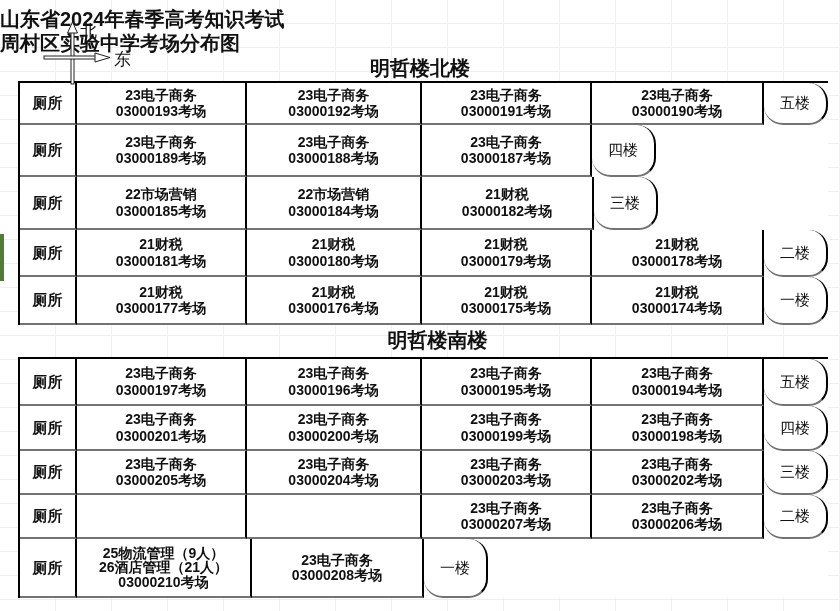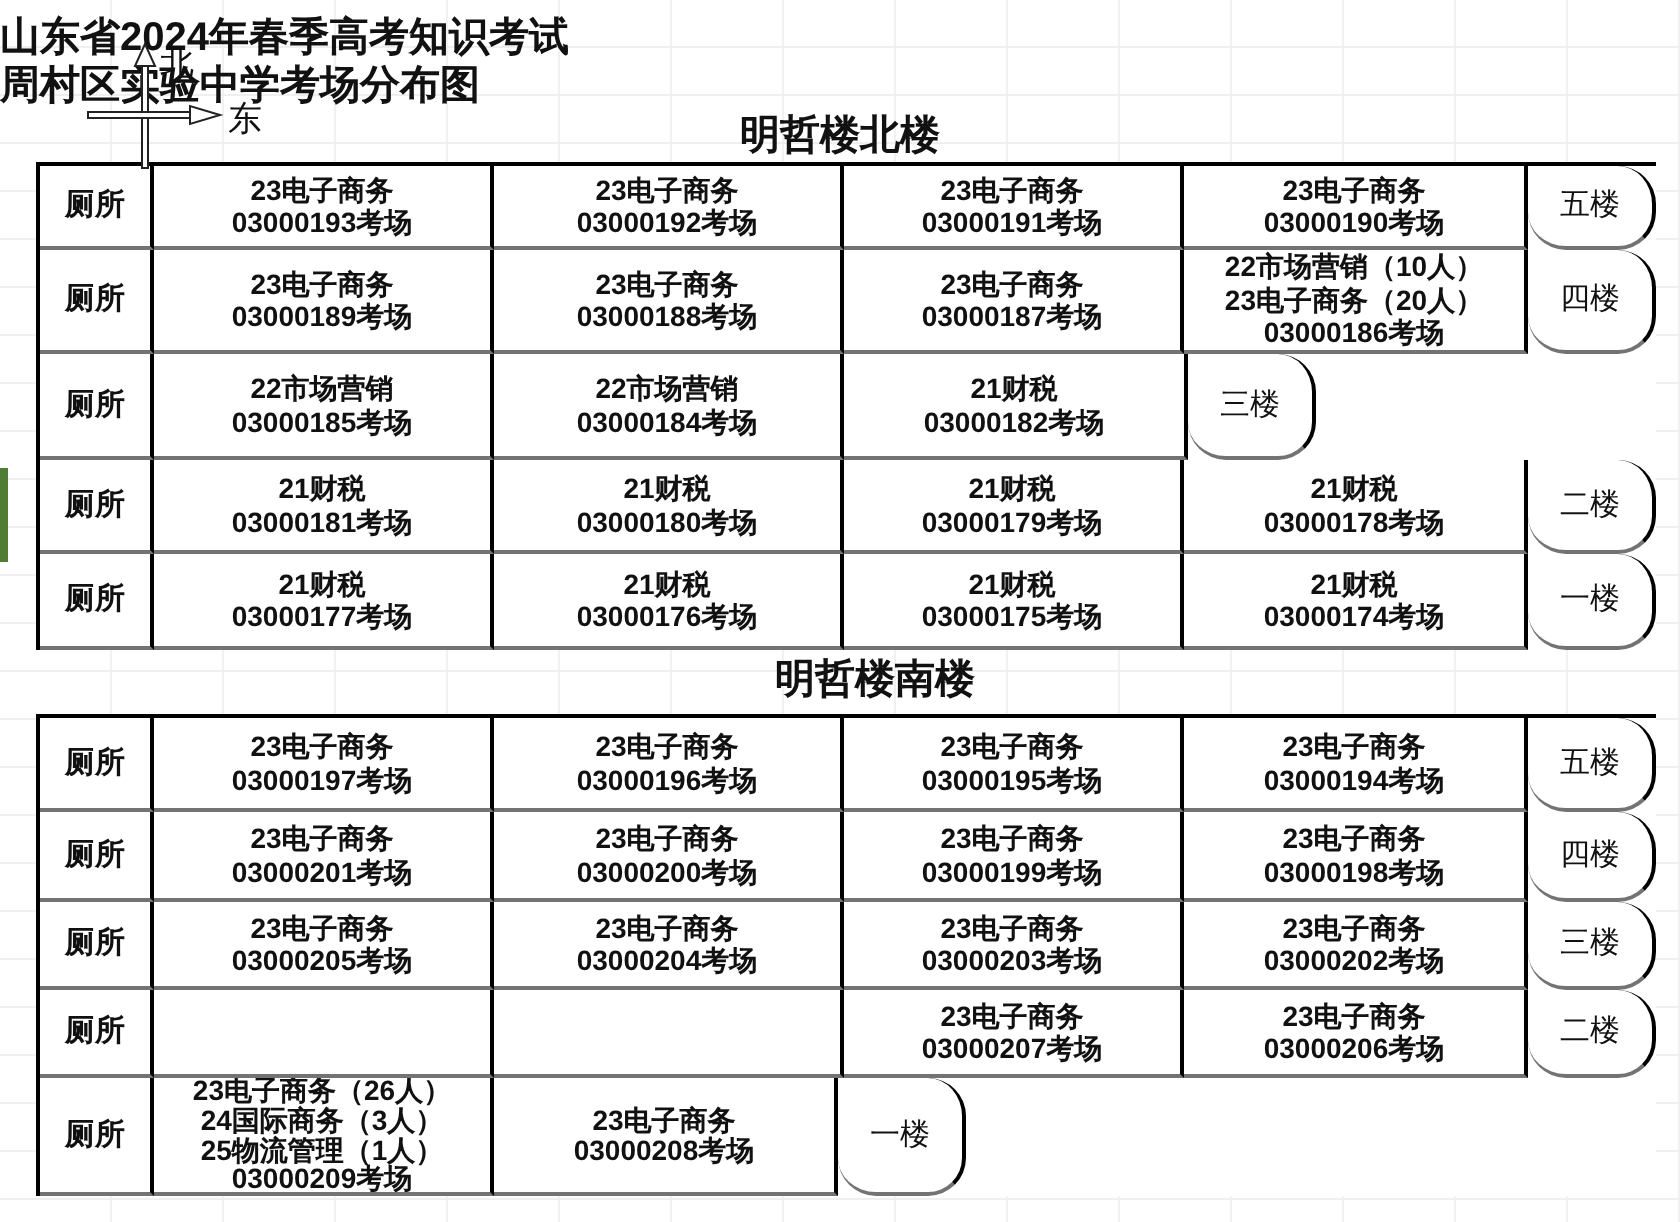--- a/index.html
+++ b/index.html
@@ -75,23 +75,20 @@
       <div class="cell floor">五楼</div>
     </div>
     <div class="xrow" style="height:52px">
       <div class="cell toilet">厕所</div>
       <div class="cell c1">23电子商务
 03000189考场</div>
       <div class="cell c2">23电子商务
 03000188考场</div>
       <div class="cell c3">23电子商务
 03000187考场</div>
-      <div class="cell c4">22市场营销（10人）
-23电子商务（20人）
-03000186考场</div>
       <div class="cell floor">四楼</div>
     </div>
     <div class="xrow" style="height:53px">
       <div class="cell toilet">厕所</div>
       <div class="cell c1">22市场营销
 03000185考场</div>
       <div class="cell c2">22市场营销
 03000184考场</div>
       <div class="cell c4">21财税
 03000182考场</div>
@@ -167,23 +164,22 @@
       <div class="cell c1"></div>
       <div class="cell c2"></div>
       <div class="cell c3">23电子商务
 03000207考场</div>
       <div class="cell c4">23电子商务
 03000206考场</div>
       <div class="cell floor">二楼</div>
     </div>
     <div class="xrow tight" style="height:59px">
       <div class="cell toilet">厕所</div>
-      <div class="cell c3">23电子商务（26人）
-24国际商务（3人）
-25物流管理（1人）
-03000209考场</div>
+      <div class="cell c2">25物流管理（9人）
+26酒店管理（21人）
+03000210考场</div>
       <div class="cell c4">23电子商务
 03000208考场</div>
       <div class="cell floor">一楼</div>
     </div>
   </div>
 
 </div>
 
 </body></html>

